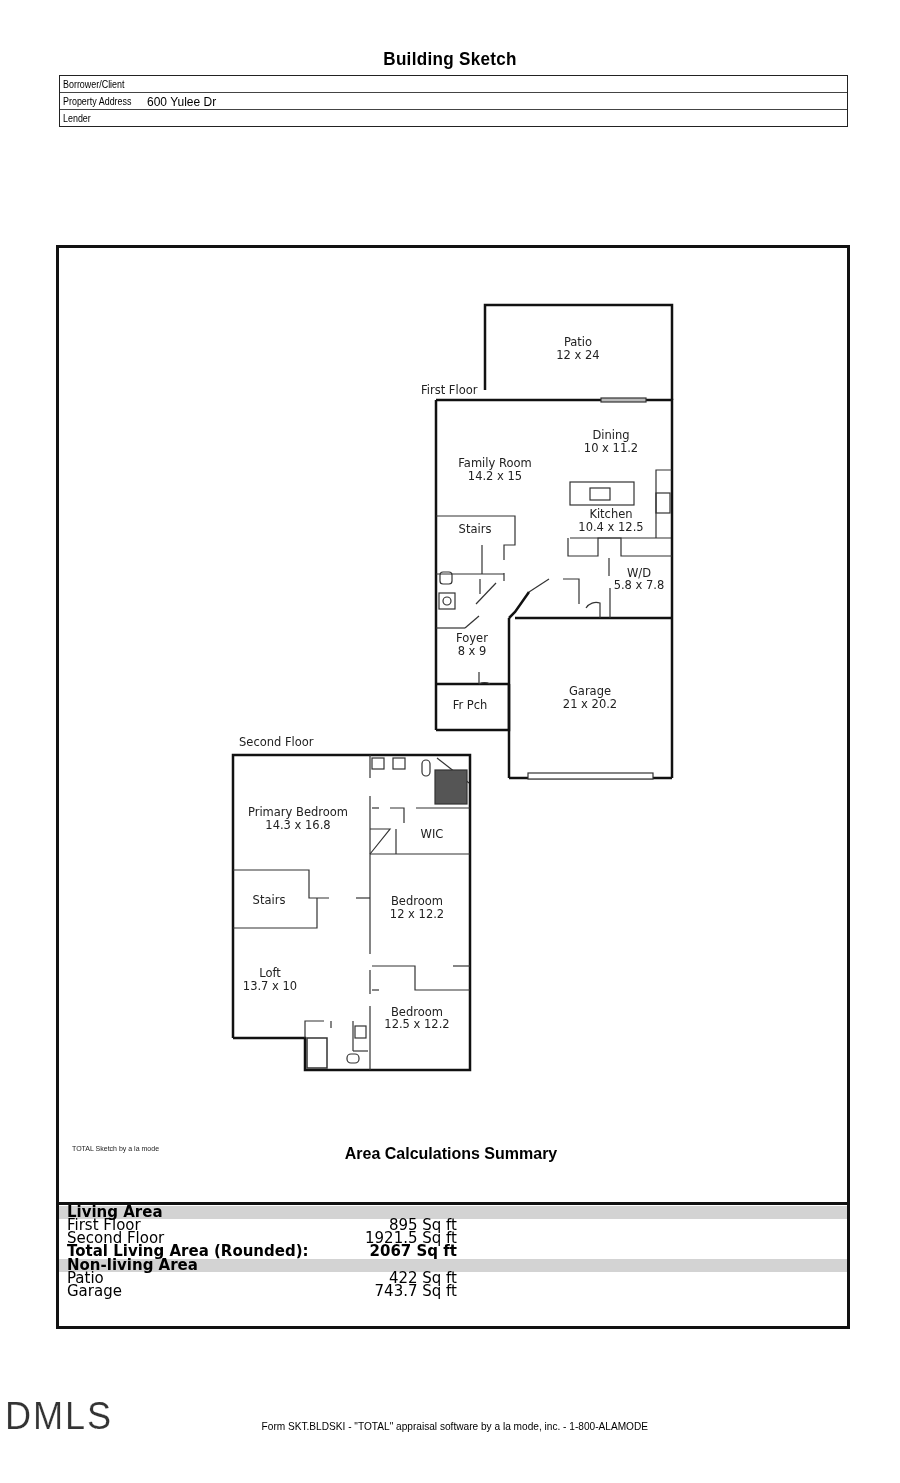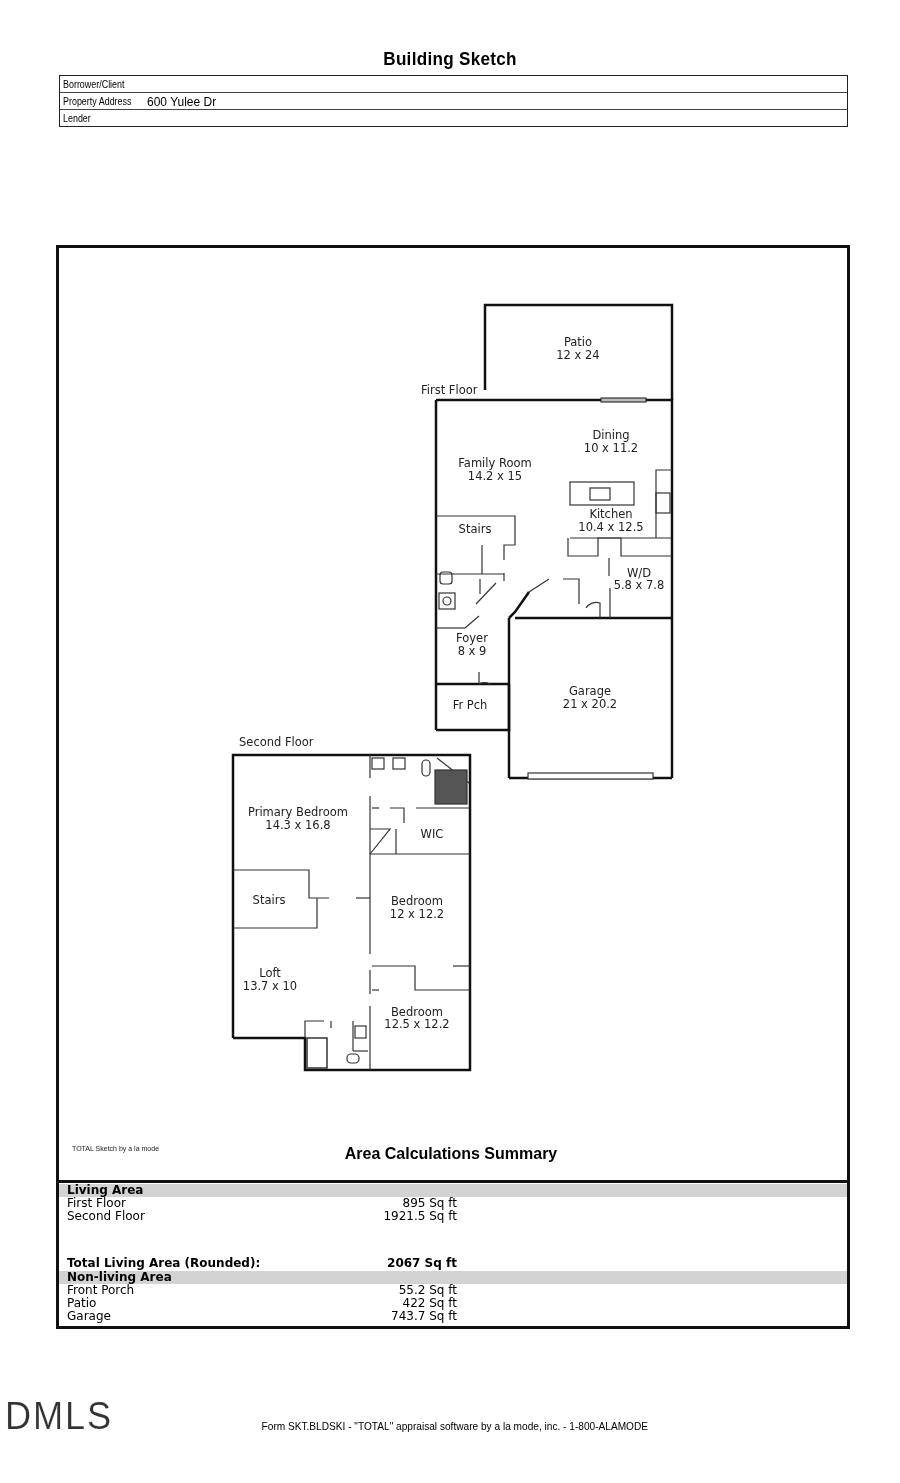--- a/index.html
+++ b/index.html
@@ -11,26 +11,26 @@
   .hdr .lbl { position:absolute; left:3px; top:2px; font-size:10.5px; transform:scaleX(0.85); transform-origin:left; }
   .hdr .val { position:absolute; left:87px; top:2px; font-size:12px; }
   .hdr .county { position:absolute; left:330px; top:2px; font-size:10.5px; transform:scaleX(0.85); transform-origin:left; }
   .hdr .state { position:absolute; left:548px; top:2px; font-size:10.5px; transform:scaleX(0.85); transform-origin:left; }
   .hdr .zip { position:absolute; left:631px; top:2px; font-size:10.5px; transform:scaleX(0.85); transform-origin:left; }
 
   .frame { position:absolute; left:56px; top:245px; width:788px; height:1078px; border:3px solid #111; box-sizing:content-box; }
   .plan { position:absolute; left:0; top:0; }
   .credit { position:absolute; left:13px; top:897px; font-size:7px; color:#222; }
   .summary-title { position:absolute; left:0; width:788px; top:897px; text-align:center; font-size:16px; font-weight:bold; transform:translateX(-2px); }
-  .summary { position:absolute; left:0; top:932px; width:788px; height:168px; border-top:3px solid #111; font-family:"DejaVu Sans", sans-serif; font-size:12px; }
+  .summary { position:absolute; left:0; top:954px; width:788px; height:168px; border-top:3px solid #111; font-family:"DejaVu Sans", sans-serif; font-size:15px; }
   .srow { height:13px; position:relative; line-height:13px; }
   .srow.sec { background:#d3d3d3; font-weight:bold; margin-top:1px; }
   .srow .k { position:absolute; left:8px; }
   .srow .v { position:absolute; right:390px; text-align:left; }
-  .srow.bold { font-weight:bold;margin-top:34px; }
+  .srow.bold { font-weight:bold; }
 
   .dmls { position:absolute; left:5px; top:1395px; font-family:"Liberation Sans", sans-serif; font-size:38px; font-weight:100; color:#333; letter-spacing:2px; -webkit-text-stroke:0.2px #fff; transform:scaleX(0.95); transform-origin:left; }
   .footer { position:absolute; left:0; width:900px; top:1420px; text-align:center; font-size:11px; padding-left:5px; transform:scaleX(0.92); }
   svg text { font-family:"DejaVu Sans", sans-serif; font-size:11.5px; fill:#222; }
 </style>
 </head>
 <body>
 
 <div class="title">Building Sketch</div>
 
@@ -193,24 +193,20 @@
       <span class="v">1921.5 Sq ft</span>
     </div>
     <div class="srow bold">
       <span class="k">Total Living Area (Rounded):</span>
       <span class="v">2067 Sq ft</span>
     </div>
     <div class="srow sec">
         <span class="k">Non-living Area</span>
       </div>
     <div class="srow">
-      <span class="k">Front Porch</span>
-      <span class="v">55.2 Sq ft</span>
-    </div>
-    <div class="srow">
       <span class="k">Patio</span>
       <span class="v">422 Sq ft</span>
     </div>
     <div class="srow">
       <span class="k">Garage</span>
       <span class="v">743.7 Sq ft</span>
     </div>
   </div>
 </div>
 

